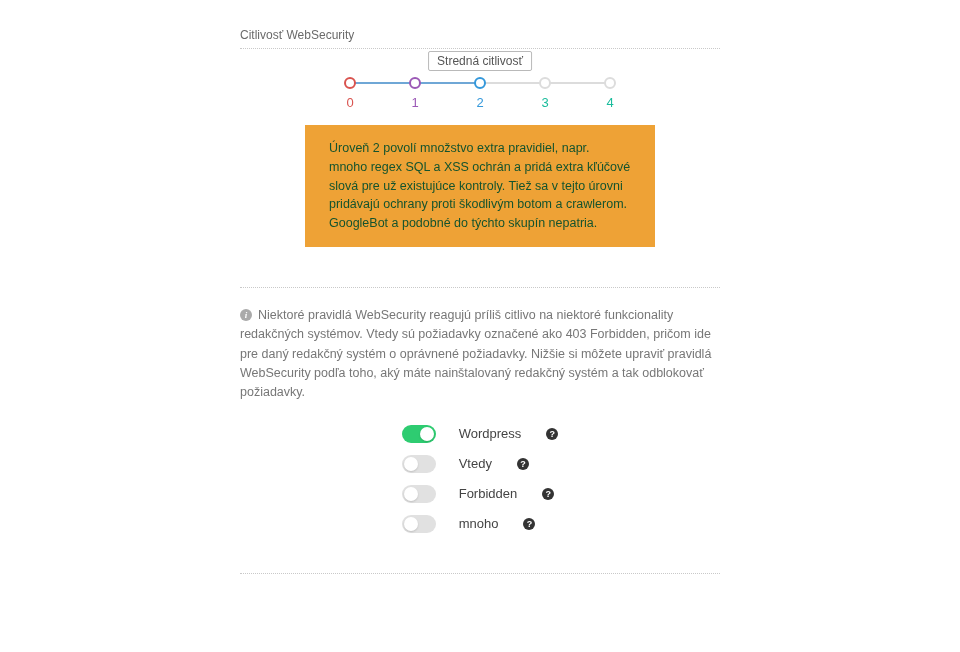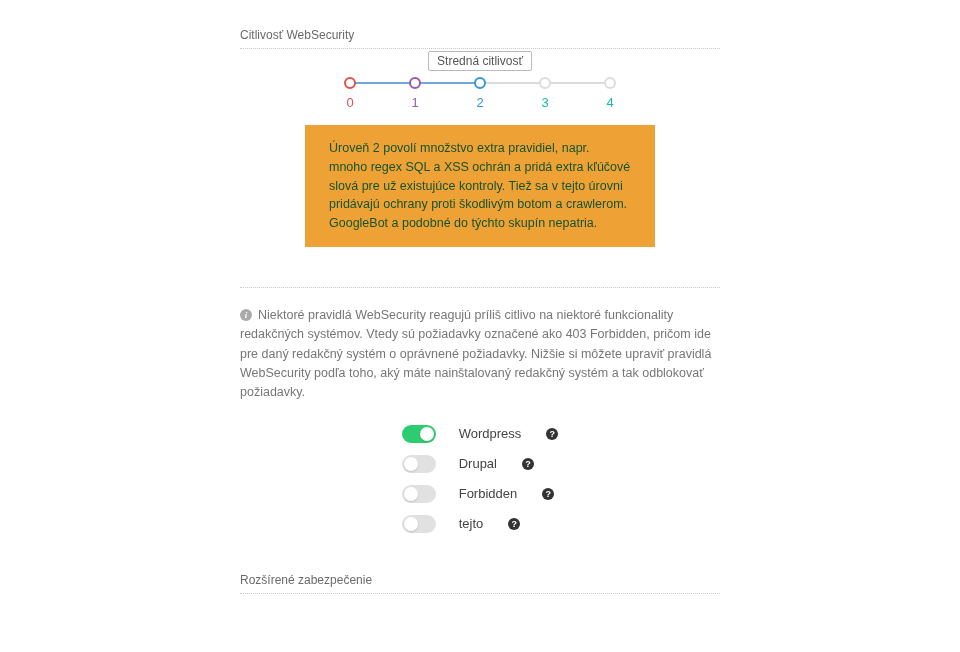--- a/index.html
+++ b/index.html
@@ -223,39 +223,38 @@
           <div class="toggle on">
             <div class="knob"></div>
           </div>
           <span class="toggle-label">Wordpress</span>
           <span class="q-icon">?</span>
         </div>
         <div class="toggle-row">
           <div class="toggle">
             <div class="knob"></div>
           </div>
-          <span class="toggle-label">Drupal</span>
+          <span class="toggle-label">Vtedy</span>
           <span class="q-icon">?</span>
         </div>
         <div class="toggle-row">
           <div class="toggle">
             <div class="knob"></div>
           </div>
           <span class="toggle-label">Forbidden</span>
           <span class="q-icon">?</span>
         </div>
         <div class="toggle-row">
           <div class="toggle">
             <div class="knob"></div>
           </div>
-          <span class="toggle-label">tejto</span>
+          <span class="toggle-label">mnoho</span>
           <span class="q-icon">?</span>
         </div>
       </div>
   </div>
 
   <div class="section">
-    <h2 class="section-title">Rozšírené zabezpečenie</h2>
     <hr class="dotted-hr">
 
   </div>
 
 </div>
 
 </body></html>

